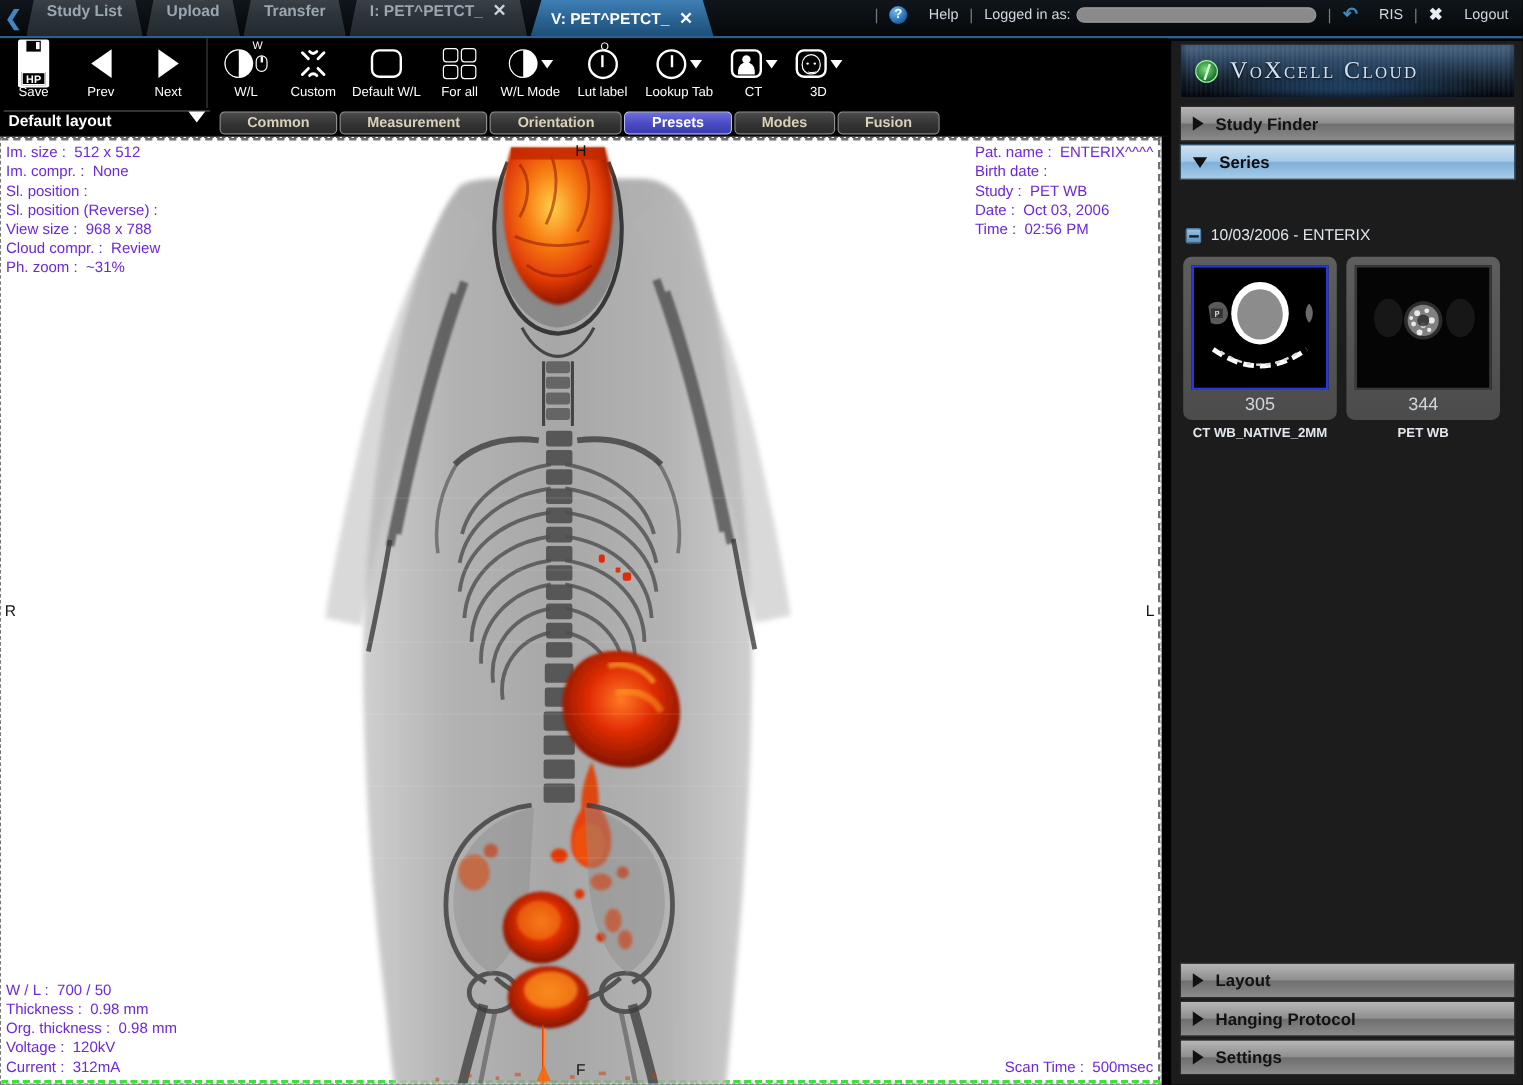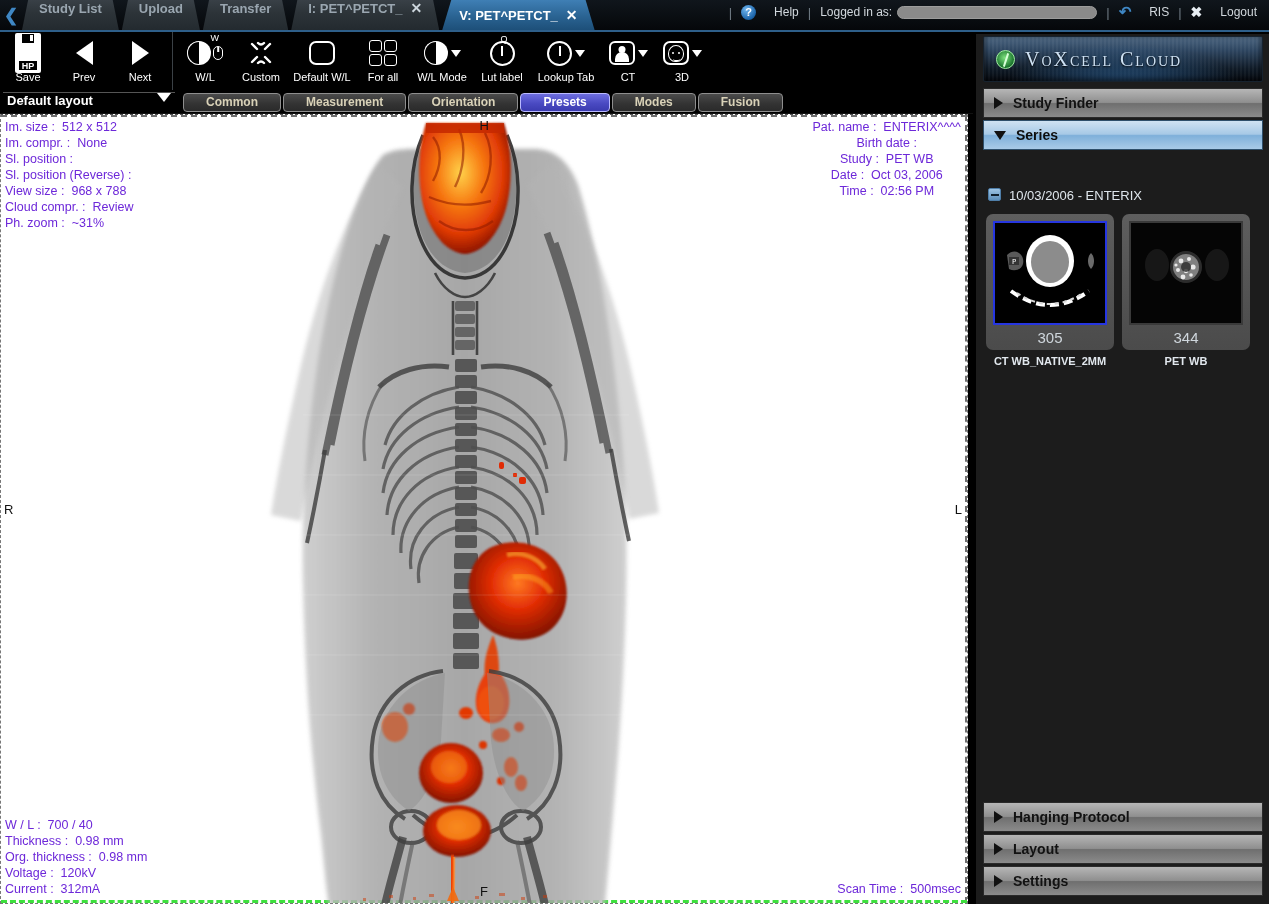--- a/index.html
+++ b/index.html
@@ -136,21 +136,21 @@
     background:#ffffff; overflow:hidden;
     border:1px dashed #777; border-top:1px dashed #555;
   }
   .vp-dash-top { position:absolute; left:0; top:0; width:100%; height:0; border-top:2px dashed #6f6f6f; }
   .vp-dash-bottom { position:absolute; left:0; bottom:0; width:100%; height:0; border-top:3px dashed #3de03d; }
   .vp-dash-right { position:absolute; right:0; top:0; height:100%; width:0; border-left:2px dashed #6f6f6f; }
 
   .ov { position:absolute; color:#6d28d9; font-size:12.5px; line-height:16px;
         font-family:"Liberation Sans", sans-serif; white-space:pre; }
   .ov.tl { left:4px; top:4px; }
-  .ov.tr { right:6px; top:4px; text-align:center; }
+  .ov.tr { right:6px; top:4px; text-align:left; }
   .ov.bl { left:4px; bottom:6px; }
   .ov.br { right:6px; bottom:6px; text-align:right; }
   .orient { position:absolute; color:#111; font-size:13px; font-weight:normal; }
   .orient.h { left:50%; top:3px; transform:translateX(-49%); }
   .orient.f { left:50%; bottom:4px; transform:translateX(-49%); }
   .orient.r { left:3px; top:50%; transform:translateY(-50%); }
   .orient.l { right:5px; top:50%; transform:translateY(-50%); }
 
   
   .stage { position:absolute; left:262px; top:0px; width:405px; height:790px; }
@@ -188,21 +188,21 @@
   }
   .sec-hdr.sel {
     color:#0d0d0d;
     background:linear-gradient(180deg,#cfe2f2 0%,#a7c9e6 47%,#7fb0da 52%,#a9cbe8 100%);
     border-color:#2e4f6b;
   }
   .arrow-r { width:0;height:0;border-top:6px solid transparent;border-bottom:6px solid transparent;border-left:9px solid #111; }
   .arrow-d { width:0;height:0;border-left:6px solid transparent;border-right:6px solid transparent;border-top:9px solid #111; }
 
   .study-row {
-    position:absolute; left:12px; top:154px; display:flex; align-items:flex-start; gap:8px;
+    position:absolute; left:12px; top:154px; display:flex; align-items:flex-end; gap:8px;
     color:#dfe6ec; font-size:13px;
   }
   .minus-box {
     width:13px;height:13px;border:1px solid #4f7ea8;border-radius:2px;
     background:linear-gradient(180deg,#9dc4e4,#5d8fbb);
     display:flex;align-items:center;justify-content:center;cursor:pointer;
   }
   .minus-box i { width:8px;height:2px;background:#10202e;display:block; }
 
   .series-strip { position:absolute; left:10px; top:180px; display:flex; gap:8px; }
@@ -616,21 +616,21 @@
             <path d="M40 540 L366 540"></path>
             <path d="M40 600 L366 600"></path>
         </g>
       </svg>
     </div>
 
     <div class="ov tl"><span>Im. size :  512 x 512</span><br><span>Im. compr. :  None</span><br><span>Sl. position :</span><br><span>Sl. position (Reverse) :</span><br><span>View size :  968 x 788</span><br><span>Cloud compr. :  Review</span><br><span>Ph. zoom :  ~31%</span></div>
 
     <div class="ov tr"><span>Pat. name :  ENTERIX^^^^</span><br><span>Birth date :</span><br><span>Study :  PET WB</span><br><span>Date :  Oct 03, 2006</span><br><span>Time :  02:56 PM</span></div>
 
-    <div class="ov bl"><span>W / L :  700 / 40</span><br><span>Thickness :  0.98 mm</span><br><span>Org. thickness :  0.98 mm</span><br><span>Voltage :  120kV</span><br><span>Current :  312mA</span></div>
+    <div class="ov bl"><span>W / L :  700 / 50</span><br><span>Thickness :  0.98 mm</span><br><span>Org. thickness :  0.98 mm</span><br><span>Voltage :  120kV</span><br><span>Current :  312mA</span></div>
 
     <div class="ov br"><span>Scan Time :  500msec</span></div>
 
     <div class="orient h">H</div>
     <div class="orient f">F</div>
     <div class="orient r">R</div>
     <div class="orient l">L</div>
   </div>
 
   <div class="sidebar">
@@ -707,25 +707,25 @@
           </div>
           <div class="series-count">344</div>
         </div>
         <div class="series-name">PET WB</div>
       </div>
     </div>
 
     <div class="sb-bottom">
       <div class="sec-hdr">
         <span class="arrow-r"></span>
-        <span>Hanging Protocol</span>
+        <span>Layout</span>
       </div>
       <div class="sec-hdr">
         <span class="arrow-r"></span>
-        <span>Layout</span>
+        <span>Hanging Protocol</span>
       </div>
       <div class="sec-hdr">
         <span class="arrow-r"></span>
         <span>Settings</span>
       </div>
     </div>
   </div>
 
 </div>
 

